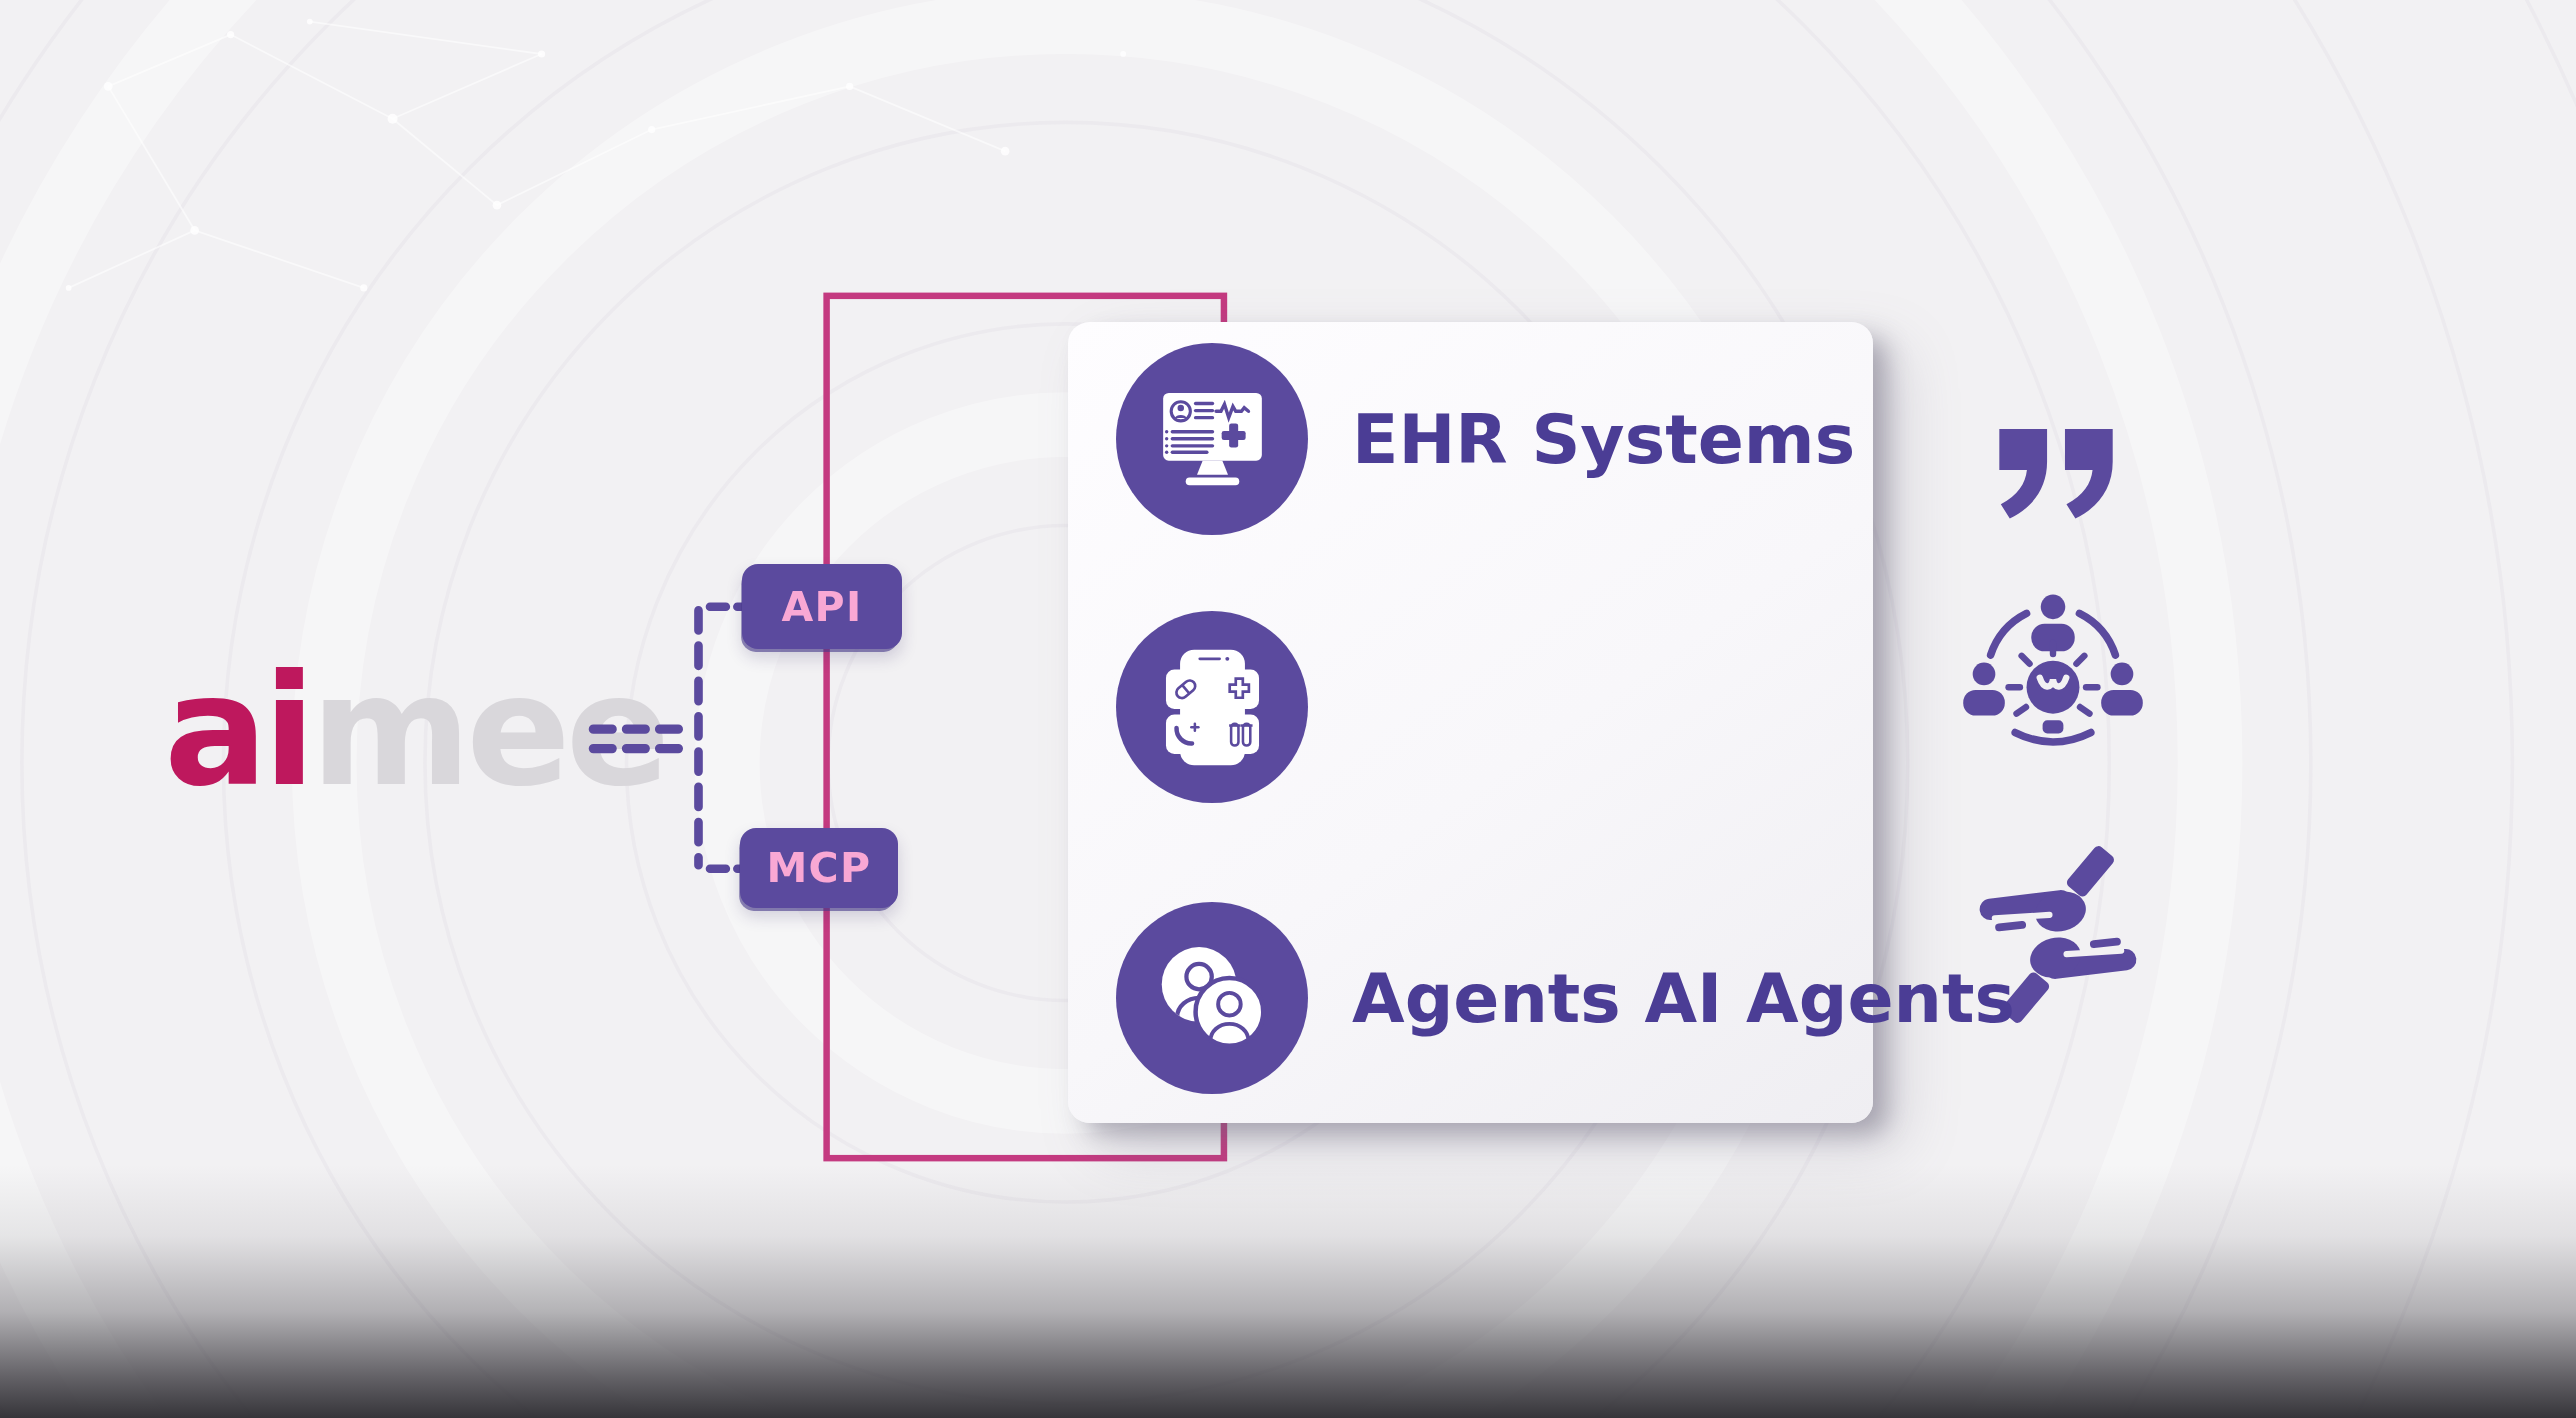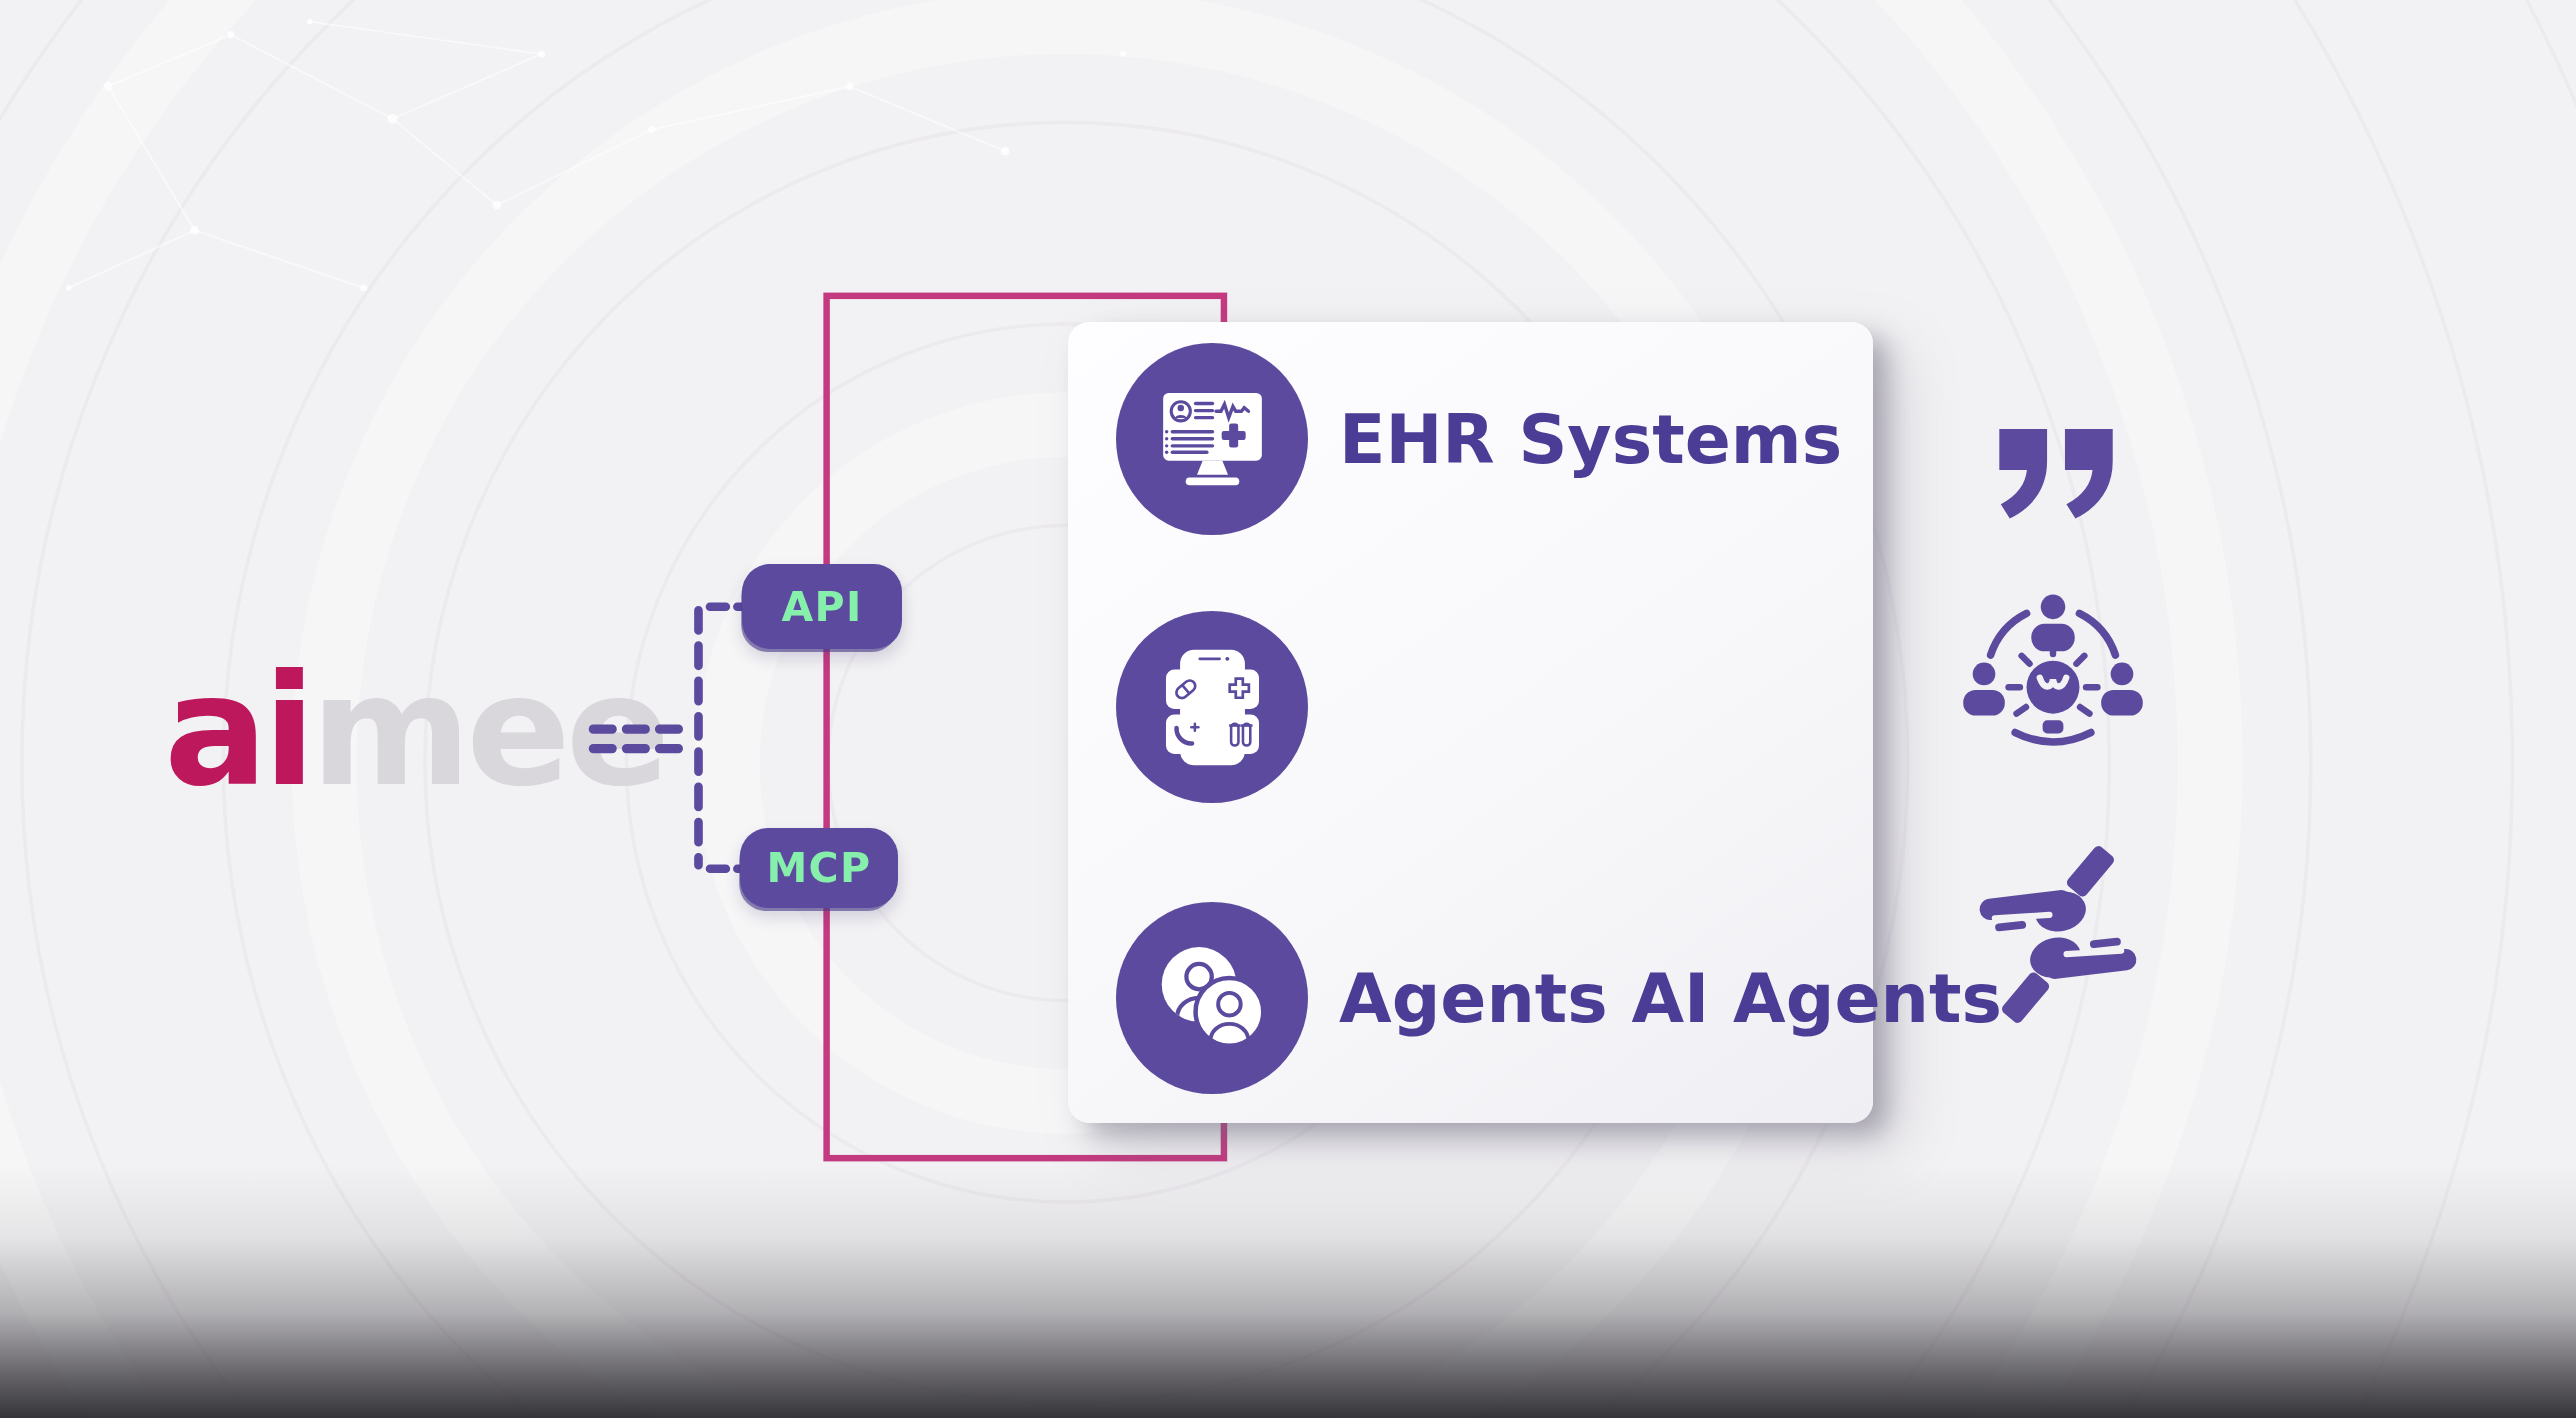--- a/index.html
+++ b/index.html
@@ -15,21 +15,21 @@
     position:absolute;left:164px;top:654px;
     font-size:154px;font-weight:bold;letter-spacing:-5px;line-height:1;
     user-select:none;
   }
   .logo .p1{color:#be185d;}
   .logo .p2{color:#d9d7db;}
 
   
   .pill{
     position:absolute;display:flex;align-items:center;justify-content:center;
-    background:#5b4a9e;border-radius:28px;color:#86efac;
+    background:#5b4a9e;border-radius:16px;color:#f9a8d4;
     font-size:41px;font-weight:bold;letter-spacing:1.4px;
     box-shadow:-2.2px 4.3px 0 -1.4px rgba(72,58,138,.6),0 8.6px 16px rgba(50,40,100,.18);
     z-index:5;
     text-align:right;
   }
   #api-pill{left:742px;top:564px;width:160px;height:85px;}
   #mcp-pill{left:740px;top:828px;width:158px;height:80px;}
 
   
   .card{
@@ -43,21 +43,21 @@
   .card-row{
     position:absolute;left:0;width:100%;height:192px;
     display:flex;align-items:center;
   }
   .icon-circle{
     width:192px;height:192px;border-radius:50%;margin-left:48px;
     background:#5b4a9e;flex:0 0 auto;
     display:flex;align-items:center;justify-content:center;
   }
   .row-label{
-    margin-left:31px;
+    margin-left:44px;
     font-size:68px;font-weight:bold;color:#4b3d95;letter-spacing:0px;
     white-space:nowrap;
     text-align:center;
   }
 
   
   .side-icon{position:absolute;z-index:4;}
 
   
   .bottom-fade{

